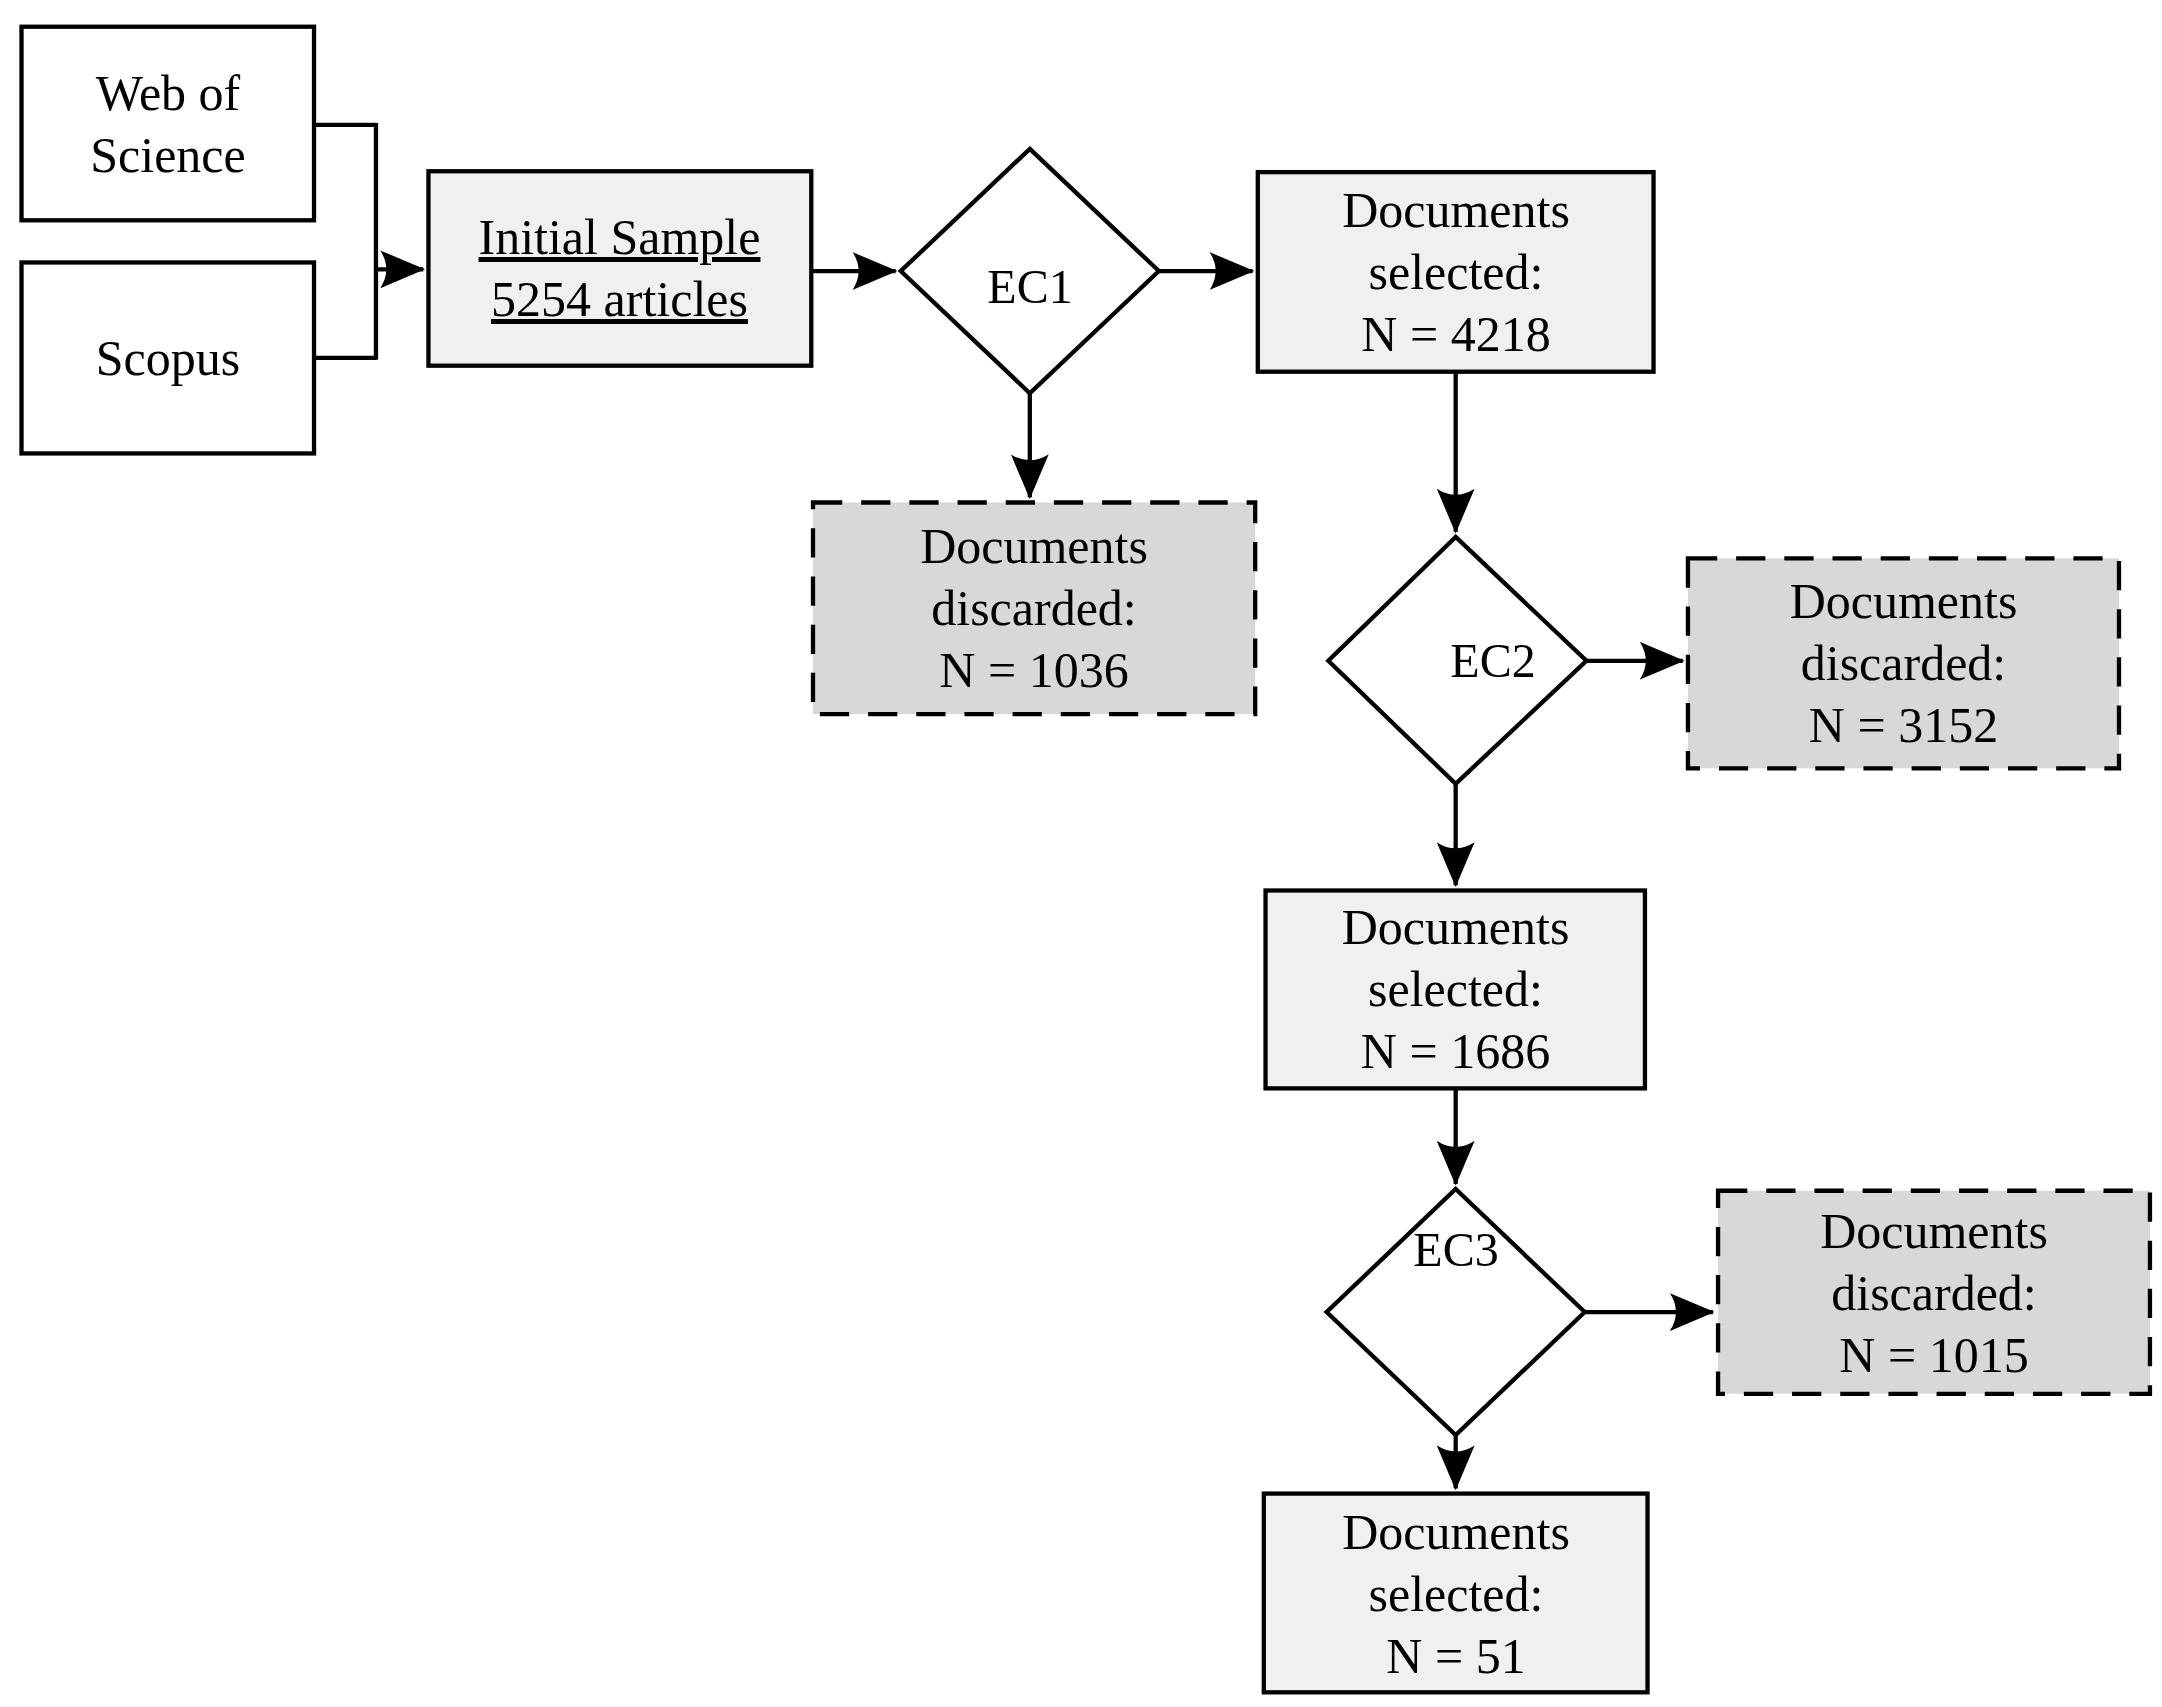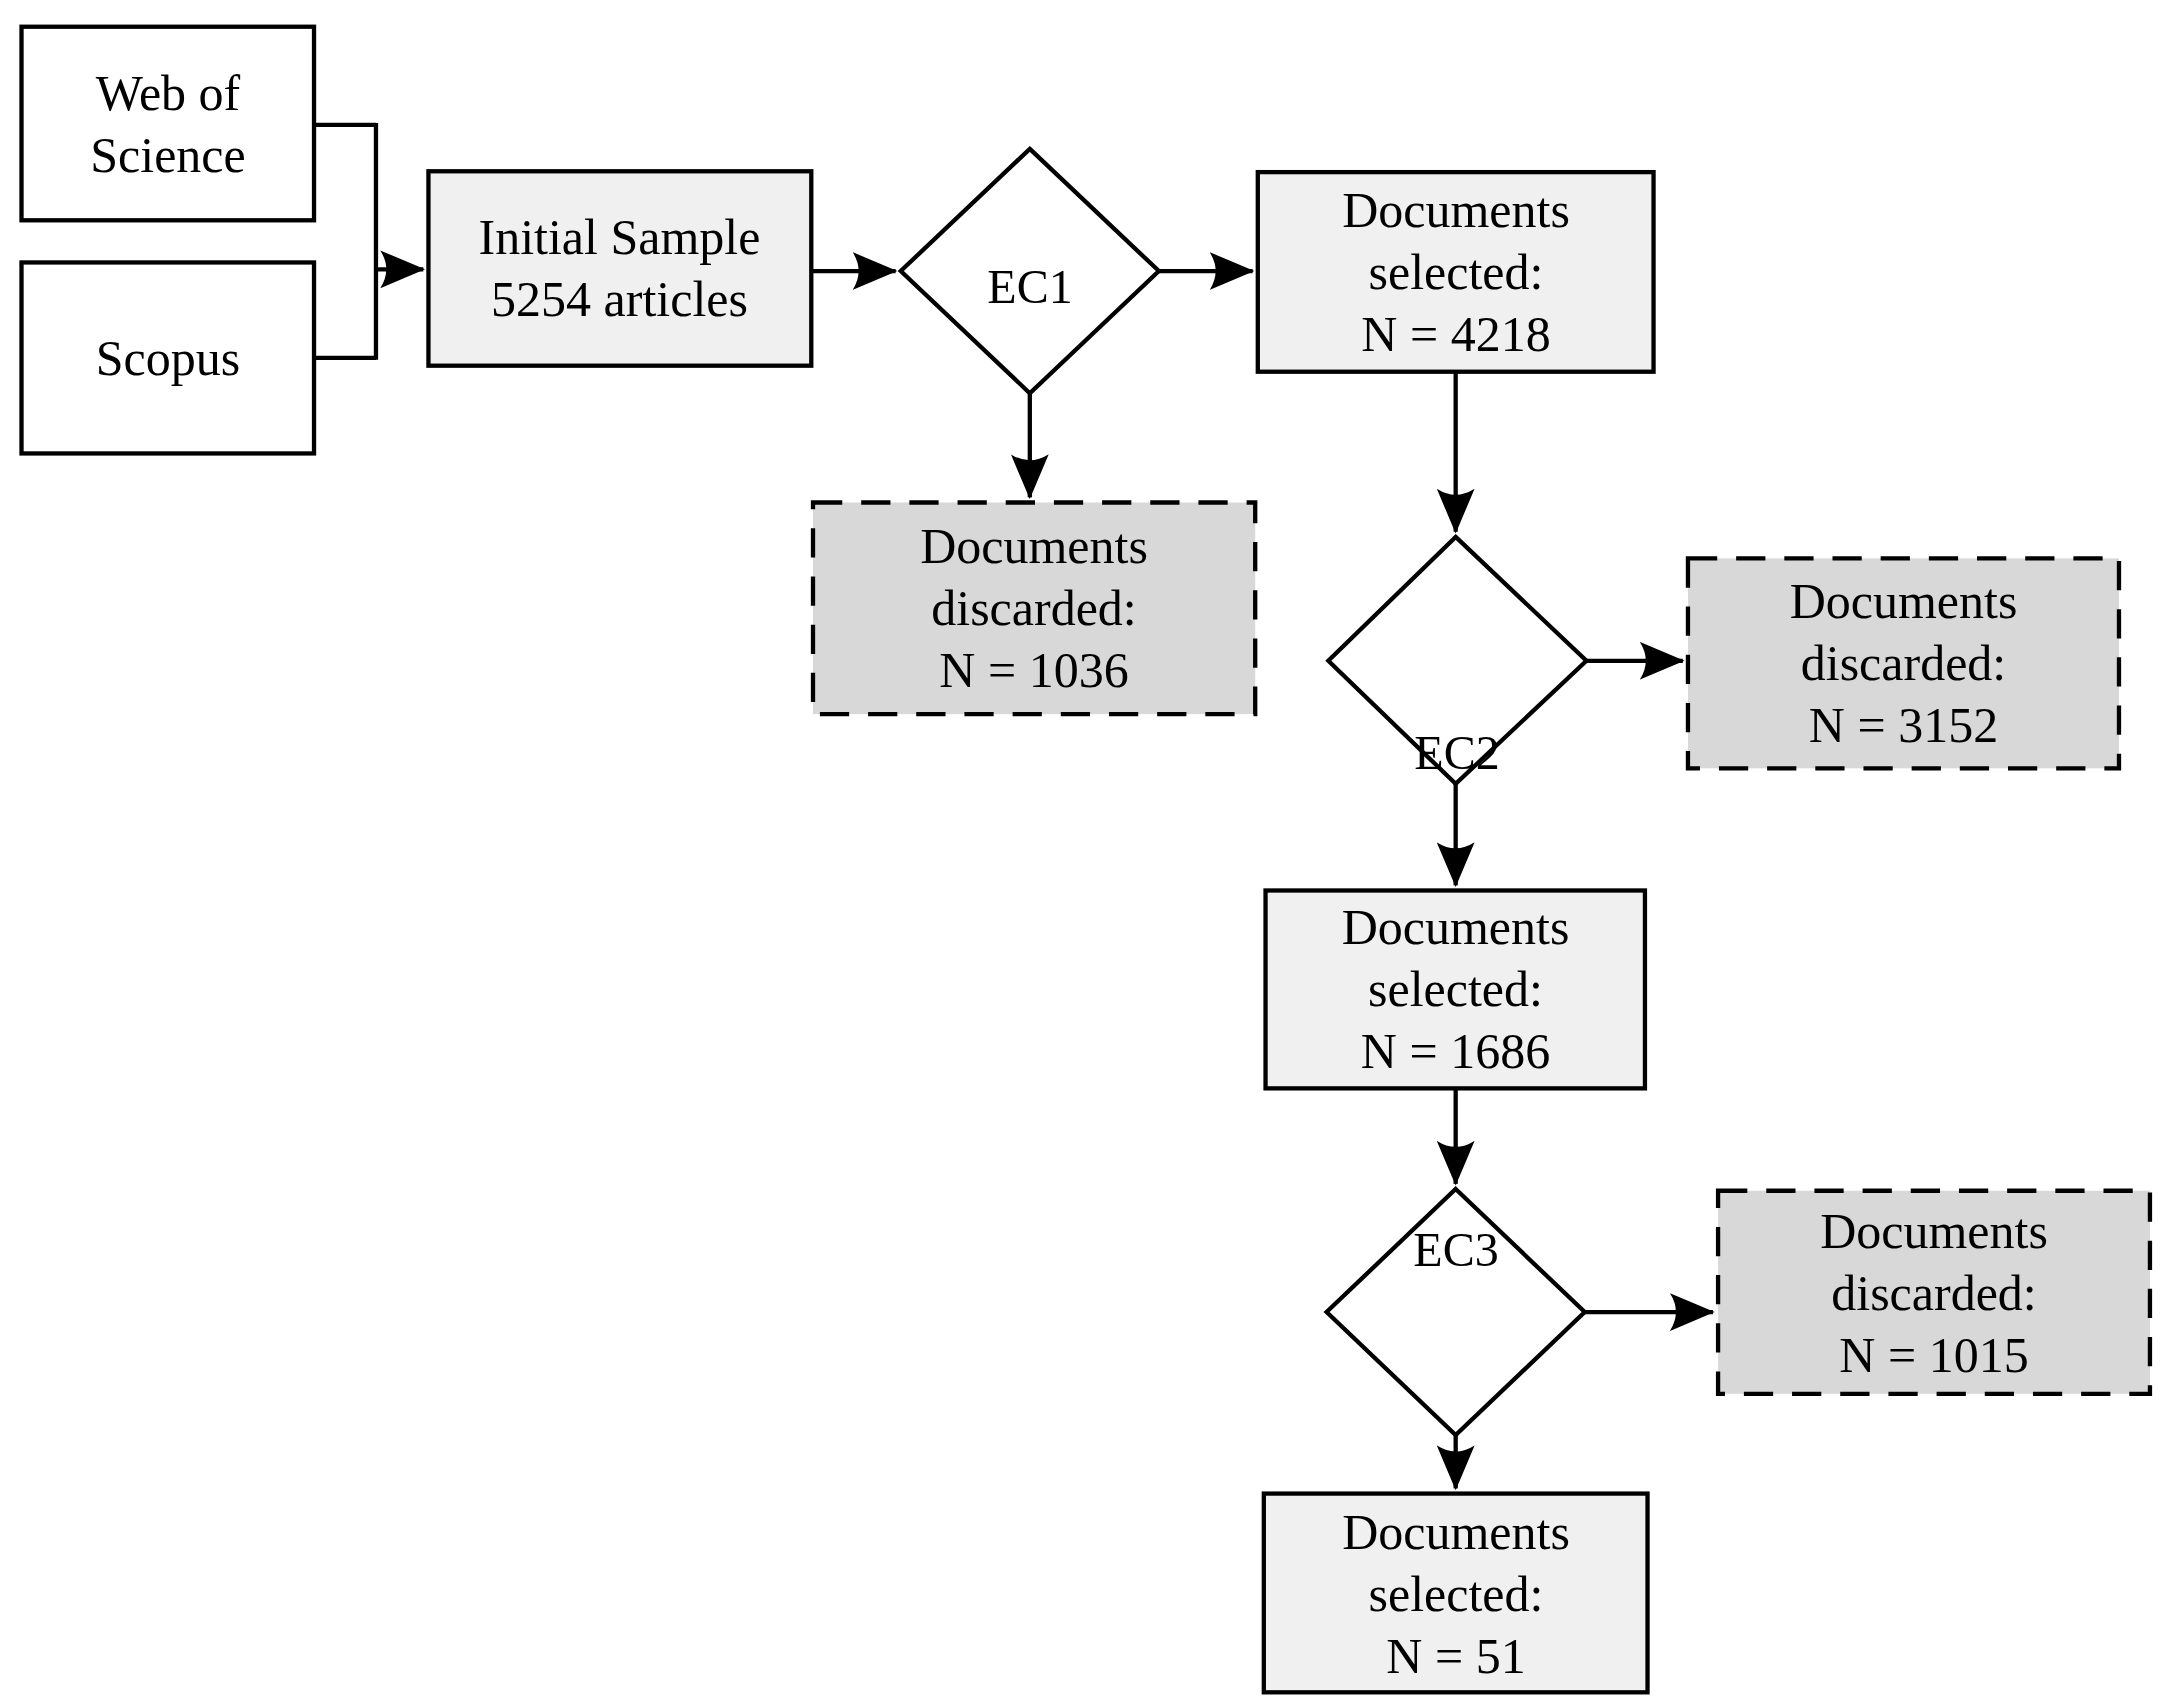--- a/index.html
+++ b/index.html
@@ -79,42 +79,42 @@
   </svg>
 
   <div class="label" style="left:21.5px;top:27px;width:293px;height:194px;">
     <div>Web of Science</div>
   </div>
 
   <div class="label" style="left:21.5px;top:262px;width:293px;height:191px;">
     <div>Scopus</div>
   </div>
 
-  <div class="label" style="left:428px;top:171px;width:383px;height:194px;">
+  <div class="label" style="left:428px;top:171px;width:383px;height:194px;text-decoration:underline;">
     <div>Initial Sample</div>
     <div>5254 articles</div>
   </div>
 
   <div class="label diamond" style="left:901px;top:165px;width:258px;height:244px;">
     <div>EC1</div>
   </div>
 
   <div class="label" style="left:1258px;top:172px;width:396px;height:200px;">
     <div>Documents</div>
     <div>selected:</div>
     <div>N = 4218</div>
   </div>
 
   <div class="label" style="left:813px;top:502px;width:442px;height:212px;">
     <div>Documents</div>
     <div>discarded:</div>
     <div>N = 1036</div>
   </div>
 
-  <div class="label diamond" style="left:1328px;top:537px;width:258px;height:247px;justify-content:flex-end;">
+  <div class="label diamond" style="left:1364px;top:537px;width:258px;height:247px;">
     <div>EC2</div>
   </div>
 
   <div class="label" style="left:1688px;top:558px;width:431px;height:210px;">
     <div>Documents</div>
     <div>discarded:</div>
     <div>N = 3152</div>
   </div>
 
   <div class="label" style="left:1266px;top:890px;width:379px;height:198px;">

